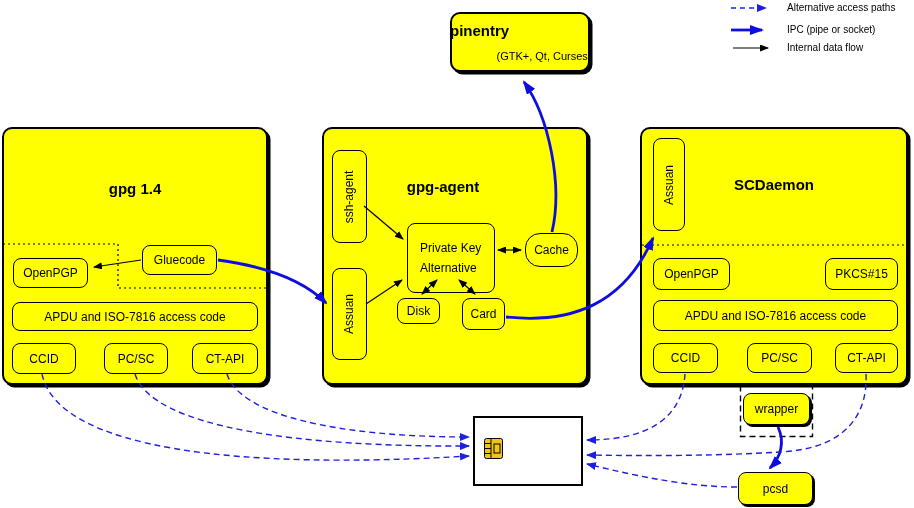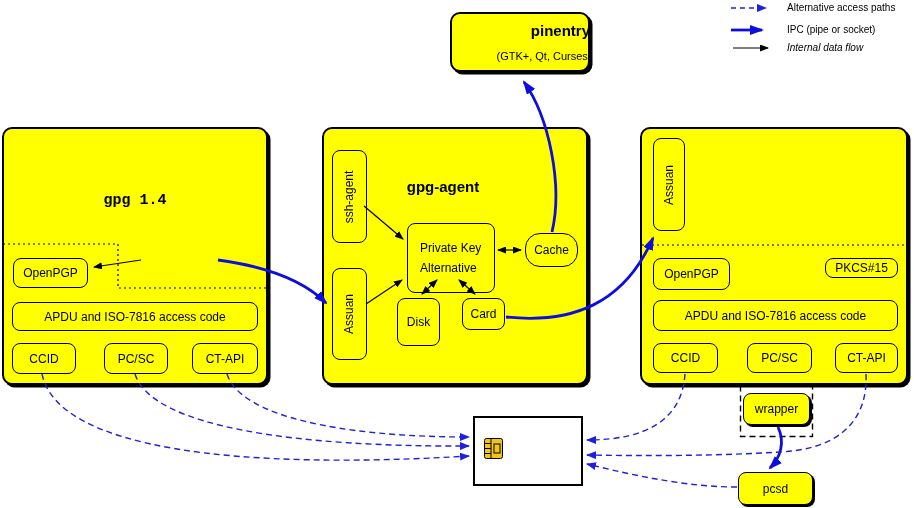--- a/index.html
+++ b/index.html
@@ -9,48 +9,52 @@
   .box{position:absolute;background:#ffff00;border:2px solid #000;border-radius:10px;
        box-shadow:2.5px 2.5px 0 #000;box-sizing:border-box;z-index:1;}
   .node{position:absolute;background:#ffff00;border:1.5px solid #000;border-radius:8px;
         box-sizing:border-box;display:flex;align-items:center;justify-content:center;
         font-size:12px;z-index:2;white-space:nowrap;}
   .node.shadow{box-shadow:2px 2px 0 #000;}
   .vnode span{transform:rotate(-90deg);white-space:nowrap;display:block;font-size:12px;}
   .title{position:absolute;font-weight:bold;font-size:15px;text-align:center;z-index:2;}
   .pko{flex-direction:column;align-items:flex-start;justify-content:center;
        padding-left:12px;line-height:20px;}
-  .pin-title{position:absolute;left:450px;top:22px;width:140px;text-align:right;
+  .pin-title{position:absolute;left:450px;top:22px;width:140px;text-align:left;
              font-weight:bold;font-size:15px;z-index:2;}
   .pin-sub{position:absolute;left:450px;top:50px;width:140px;text-align:center;
            font-size:11px;z-index:2;padding-left:24px;}
   .legend-label{position:absolute;font-size:10px;z-index:2;white-space:nowrap;}
   .card-box{position:absolute;left:473px;top:416px;width:110px;height:70px;background:#fff;
             border:2px solid #000;box-sizing:border-box;z-index:1;}
   .chip{position:absolute;left:484px;top:438px;z-index:2;}
 </style>
 </head>
 <body>
 
 <div class="stage">
 
   <div class="box" style="left:450px;top:12px;width:140px;height:60px;"></div>
   <div class="pin-title">pinentry</div>
   <div class="pin-sub">(GTK+, Qt, Curses)</div>
 
   <div class="box" style="left:2px;top:127px;width:266px;height:258px;"></div>
-  <div class="title" style="left:2px;top:192px;width:266px;font-family:Liberation Mono, monospace;">gpg 1.4</div>
+  <div class="title" style="left:2px;top:180px;width:266px;">gpg 1.4</div>
 
   <div class="box" style="left:322px;top:127px;width:266px;height:258px;"></div>
   <div class="title" style="left:310px;top:178px;width:266px;">gpg-agent</div>
 
   <div class="box" style="left:640px;top:127px;width:268px;height:258px;"></div>
+  <div class="title" style="left:640px;top:176px;width:268px;">SCDaemon</div>
 
   <div class="node" style="left:13px;top:258px;width:75px;height:30px;">
       <span>OpenPGP</span>
+    </div>
+  <div class="node" style="left:142px;top:245px;width:75px;height:30px;">
+      <span>Gluecode</span>
     </div>
   <div class="node" style="left:12px;top:302px;width:246px;height:29px;">
       <span>APDU and ISO-7816 access code</span>
     </div>
   <div class="node" style="left:12px;top:343px;width:64px;height:31px;">
       <span>CCID</span>
     </div>
   <div class="node" style="left:104px;top:343px;width:64px;height:31px;">
       <span>PC/SC</span>
     </div>
@@ -64,34 +68,34 @@
   <div class="node vnode" style="left:332px;top:268px;width:35px;height:92px;">
       <span>Assuan</span>
     </div>
   <div class="node pko" style="left:407px;top:223px;width:88px;height:70px;">
     <span>Private Key</span>
     <span>Alternative</span>
   </div>
   <div class="node" style="left:525px;top:233px;width:53px;height:34px;border-radius:15px;">
       <span>Cache</span>
     </div>
-  <div class="node" style="left:397px;top:298px;width:43px;height:48px;">
+  <div class="node" style="left:397px;top:298px;width:43px;height:26px;">
       <span>Disk</span>
     </div>
   <div class="node" style="left:462px;top:298px;width:43px;height:32px;">
       <span>Card</span>
     </div>
 
   <div class="node vnode" style="left:653px;top:138px;width:32px;height:93px;">
       <span>Assuan</span>
     </div>
   <div class="node" style="left:653px;top:258px;width:77px;height:32px;">
       <span>OpenPGP</span>
     </div>
-  <div class="node" style="left:825px;top:258px;width:73px;height:20px;">
+  <div class="node" style="left:825px;top:258px;width:73px;height:32px;">
       <span>PKCS#15</span>
     </div>
   <div class="node" style="left:653px;top:300px;width:245px;height:31px;">
       <span>APDU and ISO-7816 access code</span>
     </div>
   <div class="node" style="left:653px;top:343px;width:65px;height:30px;">
       <span>CCID</span>
     </div>
   <div class="node" style="left:747px;top:343px;width:65px;height:30px;">
       <span>PC/SC</span>
@@ -112,21 +116,21 @@
 
   <div class="node shadow" style="left:743px;top:393px;width:67px;height:32px;">
       <span>wrapper</span>
     </div>
   <div class="node shadow" style="left:738px;top:472px;width:75px;height:33px;">
       <span>pcsd</span>
     </div>
 
   <div class="legend-label" style="left:787px;top:2px;">Alternative access paths</div>
   <div class="legend-label" style="left:787px;top:24px;">IPC (pipe or socket)</div>
-  <div class="legend-label" style="left:787px;top:42px;font-style:italic;">Internal data flow</div>
+  <div class="legend-label" style="left:787px;top:42px;">Internal data flow</div>
 
   <svg class="arrows" width="914" height="508" viewBox="0 0 914 508">
     <defs>
       <marker id="mB" markerUnits="userSpaceOnUse" markerWidth="9" markerHeight="7" refX="8" refY="3.5" orient="auto-start-reverse">
         <path d="M0,0 L9,3.5 L0,7 Z" fill="#000"></path>
       </marker>
       <marker id="mBlue" markerUnits="userSpaceOnUse" markerWidth="14" markerHeight="10" refX="12" refY="5" orient="auto-start-reverse">
         <path d="M0,0 L14,5 L0,10 Z" fill="#0d0de0"></path>
       </marker>
       <marker id="mDash" markerUnits="userSpaceOnUse" markerWidth="10" markerHeight="8" refX="9" refY="4" orient="auto-start-reverse">

